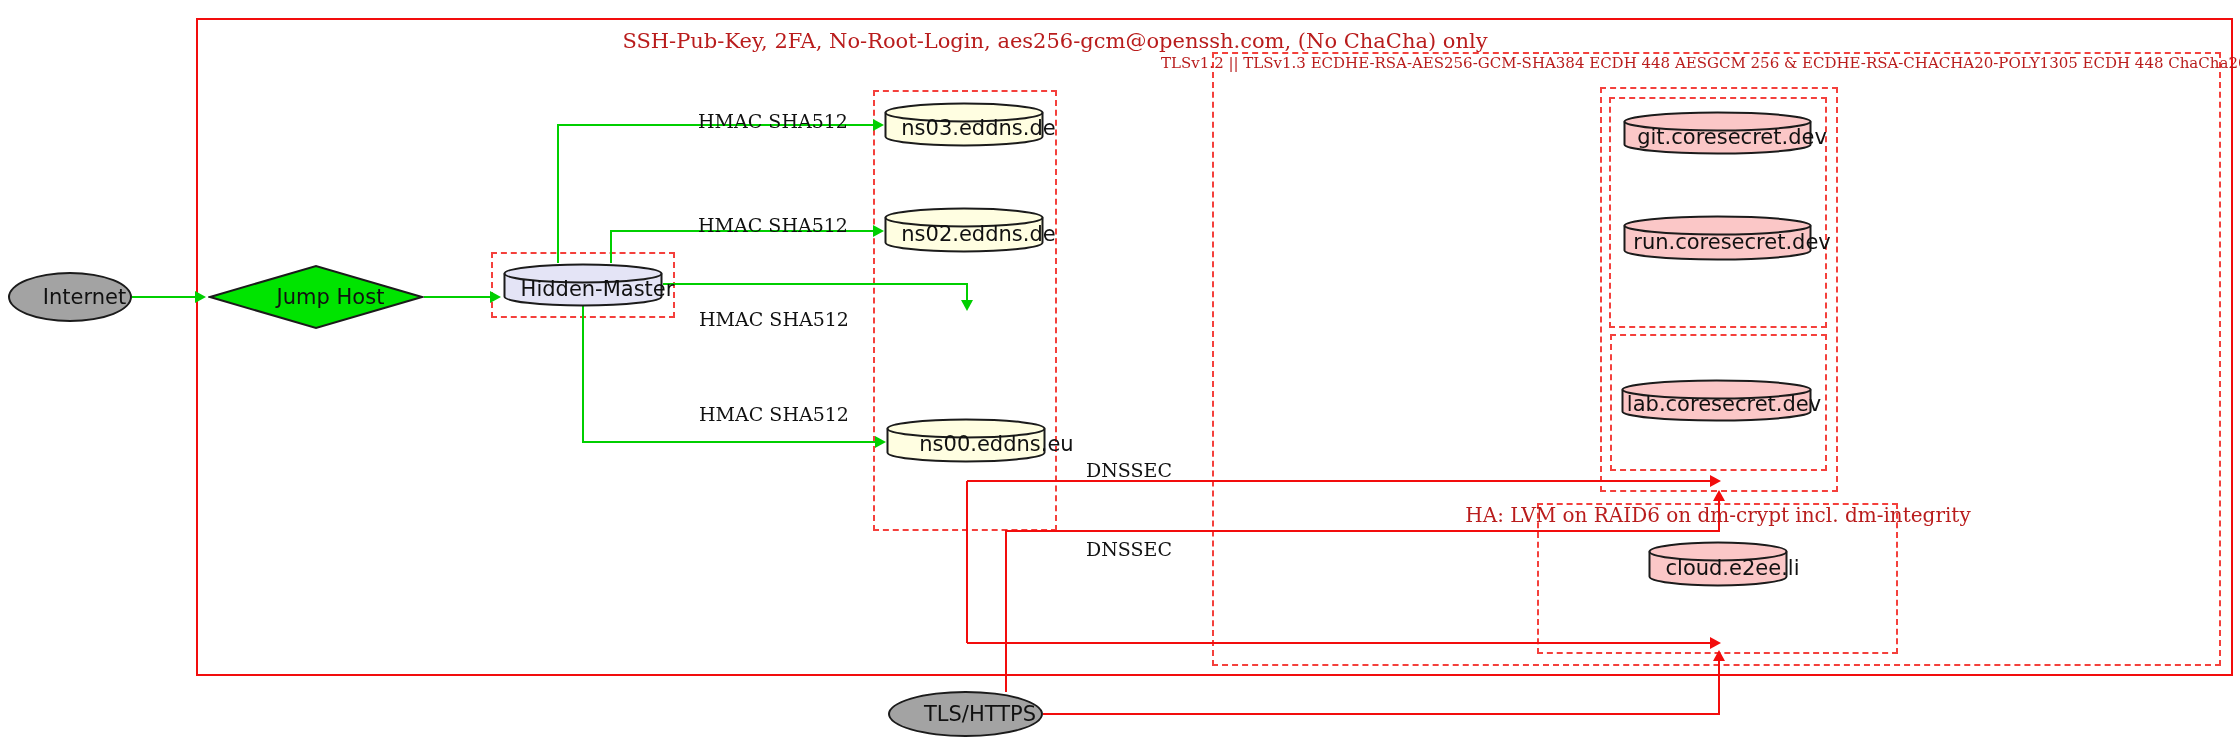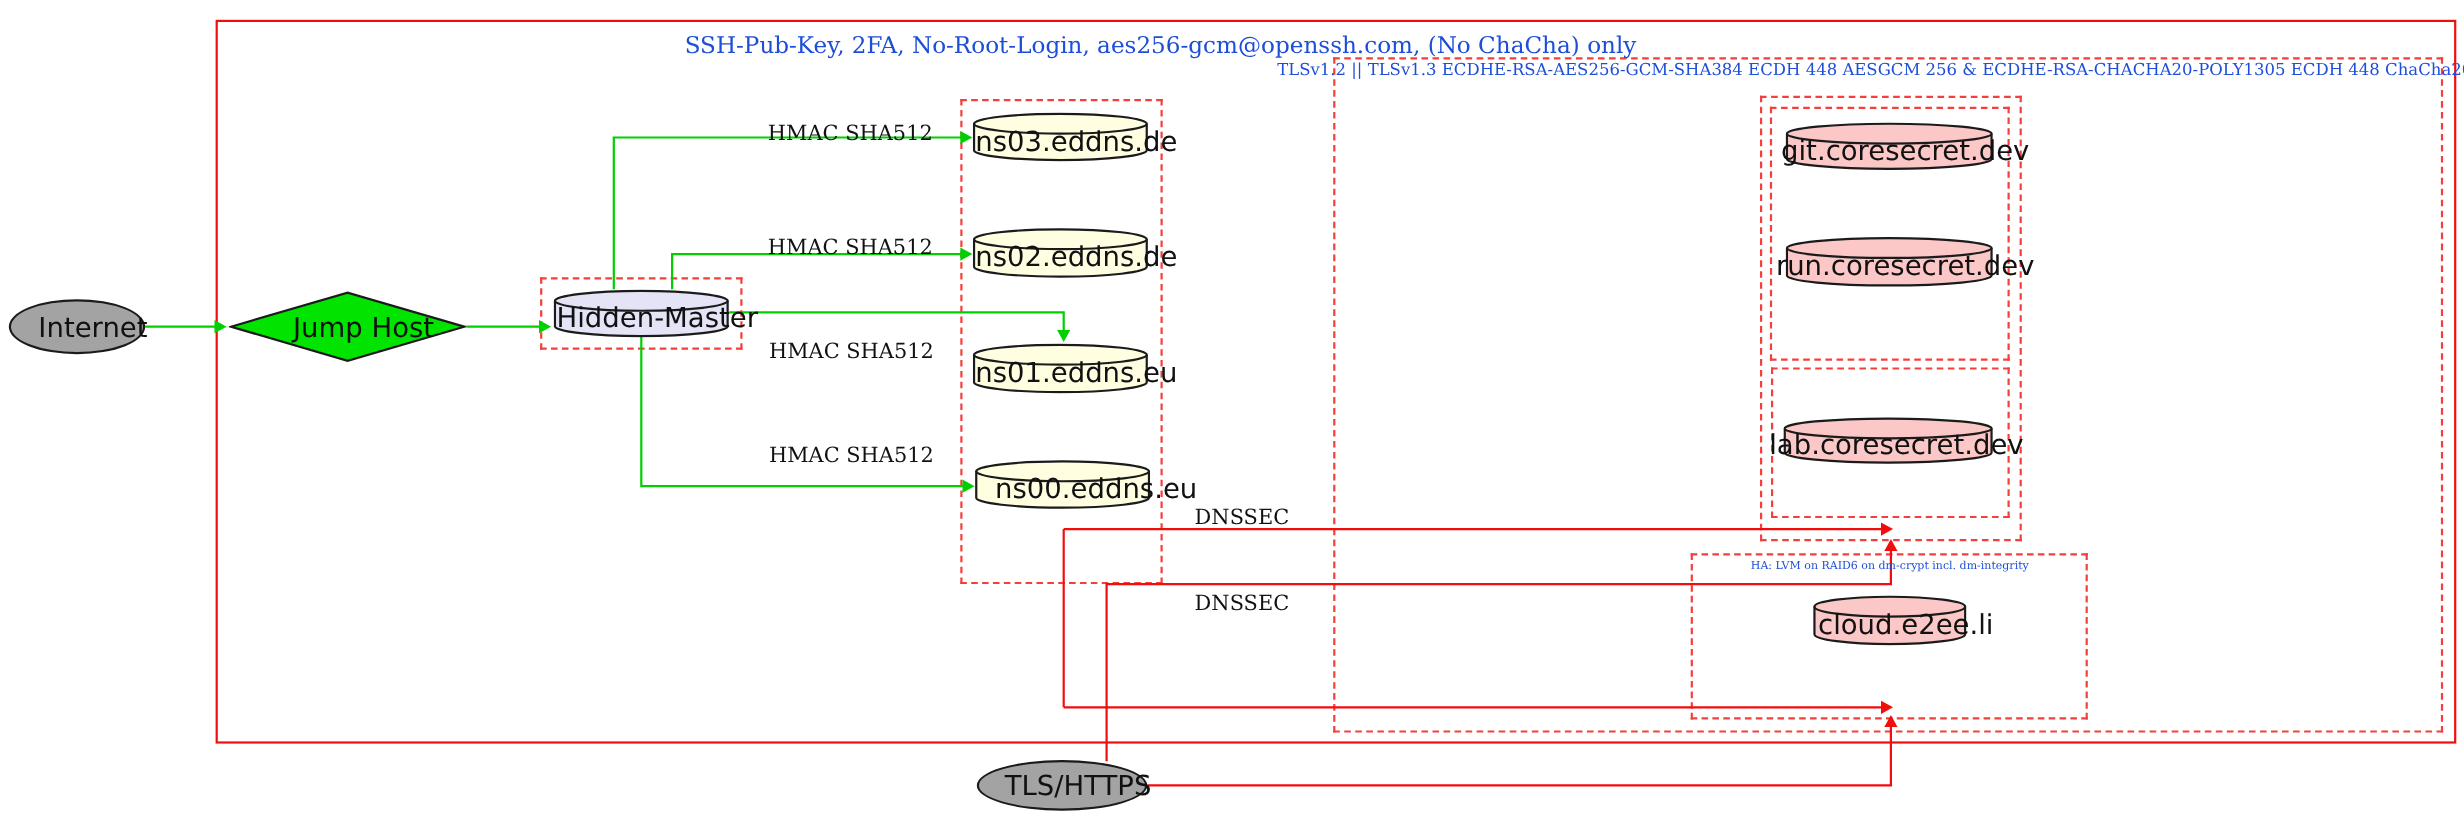--- a/index.html
+++ b/index.html
@@ -9,26 +9,26 @@
   .solid-red{border:2px solid #f20d0d;}
   .dashed-red{border:2px dashed #f4403c;}
   .node{position:absolute;box-sizing:border-box;}
   .ellipse{border:2px solid #1b1b1b;border-radius:50%;display:flex;align-items:center;justify-content:center;}
   .lightblue{background:#a3a3a3;}
   .cyl{background:transparent;}
   .cyl-yellow{background-color:#fffee1;}
   .cyl-lav{background-color:#e4e4f6;text-align:right;}
   .cyl-pink{background-color:#fbc7c7;}
   .node .lbl{position:absolute;inset:0;display:flex;align-items:center;justify-content:center;
-             padding-top:7px;font-size:25px;color:#111;white-space:nowrap;z-index:3;padding-left:29px;}
+             padding-top:7px;font-size:21px;color:#111;white-space:nowrap;z-index:3;padding-left:29px;}
   .ellipse .lbl{position:static;padding-top:0;}
   .elabel{position:absolute;transform:translate(-50%,-50%);white-space:nowrap;
           font-family:"DejaVu Serif",serif;font-size:19px;color:#111;}
   .clabel{position:absolute;transform:translate(-50%,-50%);white-space:nowrap;
-          font-family:"DejaVu Serif",serif;color:#1d4ed8;}
+          font-family:"DejaVu Serif",serif;color:#b91c1c;}
   svg{display:block;}
   #edges{position:absolute;left:0;top:0;pointer-events:none;}
   .gline{fill:none;stroke:#00cf00;stroke-width:2;}
   .rline{fill:none;stroke:#f20d0d;stroke-width:2;}
   .garrow{fill:#00cf00;stroke:none;}
   .rarrow{fill:#f20d0d;stroke:none;}
 </style>
 </head>
 <body>
 
@@ -95,27 +95,20 @@
       </svg>
     <span class="lbl">ns03.eddns.de</span>
   </div>
   <div class="node cyl cyl-yellow" style="left: 884px; top: 207px; width: 160px; height: 46px; background-color: transparent;">
       <svg width="160" height="46" style="position: absolute; left: 0px; top: 0px; z-index: 1;">
         <path d="M 1.5 10.5 A 78.5 9 0 0 1 158.5 10.5 L 158.5 35.5 A 78.5 9 0 0 1 1.5 35.5 Z" fill="rgb(255, 254, 225)" stroke="#1b1b1b" stroke-width="2"></path>
         <path d="M 1.5 10.5 A 78.5 9 0 0 0 158.5 10.5" fill="none" stroke="#1b1b1b" stroke-width="2"></path>
       </svg>
     <span class="lbl">ns02.eddns.de</span>
   </div>
-  <div class="node cyl cyl-yellow" style="left: 884px; top: 312px; width: 160px; height: 46px; background-color: transparent;">
-      <svg width="160" height="46" style="position: absolute; left: 0px; top: 0px; z-index: 1;">
-        <path d="M 1.5 10.5 A 78.5 9 0 0 1 158.5 10.5 L 158.5 35.5 A 78.5 9 0 0 1 1.5 35.5 Z" fill="rgb(255, 254, 225)" stroke="#1b1b1b" stroke-width="2"></path>
-        <path d="M 1.5 10.5 A 78.5 9 0 0 0 158.5 10.5" fill="none" stroke="#1b1b1b" stroke-width="2"></path>
-      </svg>
-    <span class="lbl">ns01.eddns.eu</span>
-  </div>
   <div class="node cyl cyl-yellow" style="left: 886px; top: 418px; width: 192px; height: 45px; background-color: transparent; text-align: right;">
       <svg width="160" height="45" style="position: absolute; left: 0px; top: 0px; z-index: 1;">
         <path d="M 1.5 10.5 A 78.5 9 0 0 1 158.5 10.5 L 158.5 34.5 A 78.5 9 0 0 1 1.5 34.5 Z" fill="rgb(255, 254, 225)" stroke="#1b1b1b" stroke-width="2"></path>
         <path d="M 1.5 10.5 A 78.5 9 0 0 0 158.5 10.5" fill="none" stroke="#1b1b1b" stroke-width="2"></path>
       </svg>
     <span class="lbl">ns00.eddns.eu</span>
   </div>
 
   <div class="node cyl cyl-pink" style="left: 1623px; top: 111px; width: 189px; height: 44px; background-color: transparent;">
       <svg width="189" height="44" style="position: absolute; left: 0px; top: 0px; z-index: 1;">
@@ -145,21 +138,21 @@
       </svg>
     <span class="lbl">cloud.e2ee.li</span>
   </div>
 
   <div class="node ellipse lightblue" style="left:888px;top:691px;width:155px;height:46px;">
     <span class="lbl">TLS/HTTPS</span>
   </div>
 
   <div class="clabel" style="left:1055px;top:41px;font-size:21px;">SSH-Pub-Key, 2FA, No-Root-Login, aes256-gcm@openssh.com, (No ChaCha) only</div>
   <div class="clabel" style="left:1721px;top:63px;font-size:15px;">TLSv1.2 || TLSv1.3 ECDHE-RSA-AES256-GCM-SHA384 ECDH 448 AESGCM 256 &amp; ECDHE-RSA-CHACHA20-POLY1305 ECDH 448 ChaCha20 256</div>
-  <div class="clabel" style="left:1718px;top:515px;font-size:10px;">HA: LVM on RAID6 on dm-crypt incl. dm-integrity</div>
+  <div class="clabel" style="left:1718px;top:515px;font-size:20px;">HA: LVM on RAID6 on dm-crypt incl. dm-integrity</div>
 
   <div class="elabel" style="left:773px;top:121px;">HMAC SHA512</div>
   <div class="elabel" style="left:773px;top:225px;">HMAC SHA512</div>
   <div class="elabel" style="left:774px;top:319px;">HMAC SHA512</div>
   <div class="elabel" style="left:774px;top:414px;">HMAC SHA512</div>
   <div class="elabel" style="left:1129px;top:470px;">DNSSEC</div>
   <div class="elabel" style="left:1129px;top:549px;">DNSSEC</div>
 
 </div>
 

